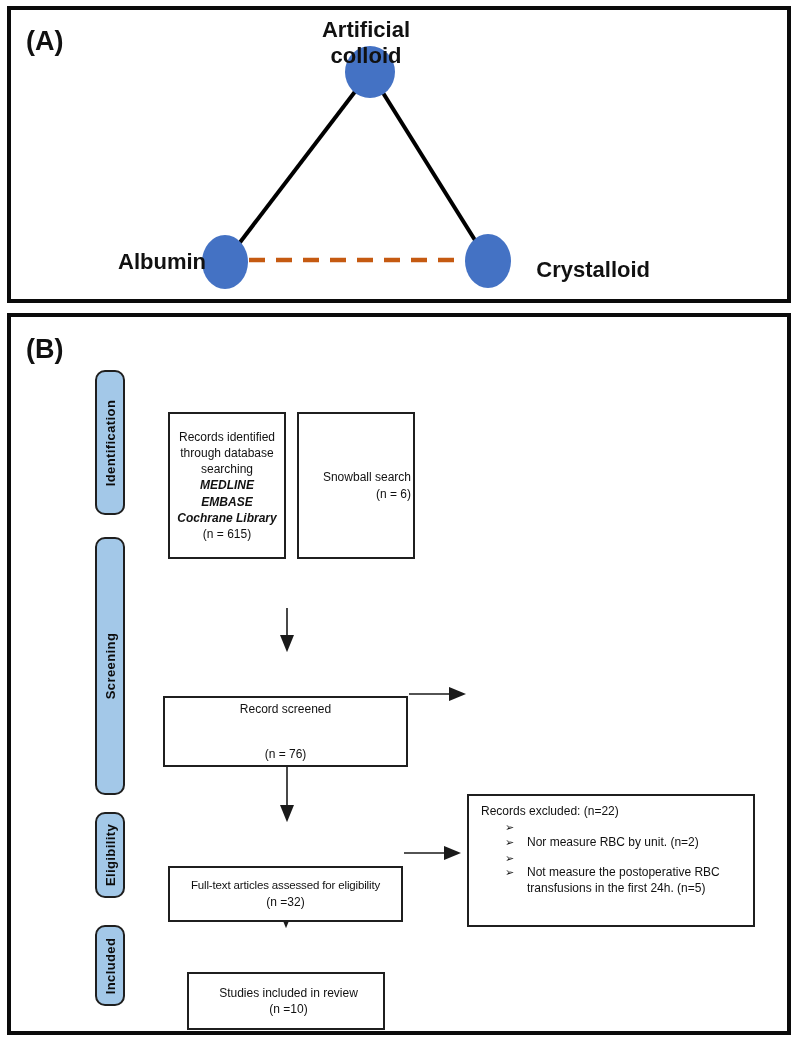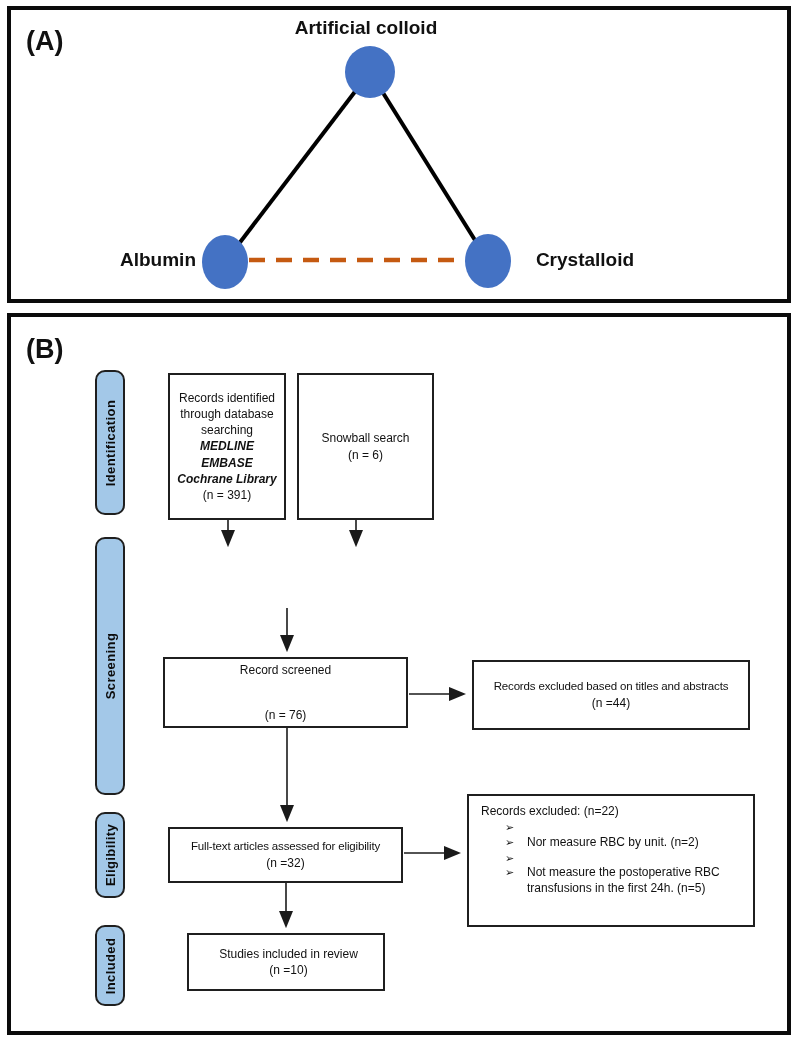--- a/index.html
+++ b/index.html
@@ -24,41 +24,41 @@
 
   
   #shapes{position:absolute;left:0;top:0;z-index:1;}
   .edge{stroke:var(--solid-edge);stroke-width:4px;}
   .edge-dashed{stroke:var(--dashed-edge);stroke-width:4.5px;stroke-dasharray:16 11;}
   .node{fill:var(--node-fill);}
   .arrow{stroke:#1a1a1a;stroke-width:1.6px;fill:none;}
   #ah path{fill:#1a1a1a;}
 
   
-  .nlabel{position:absolute;font-weight:bold;font-size:19px;z-index:2;}
+  .nlabel{position:absolute;font-weight:bold;font-size:22px;z-index:2;}
   #lblArtificial{left:286px;top:17px;width:160px;text-align:center;}
   #lblAlbumin{left:118px;top:249px;width:78px;text-align:right;}
-  #lblCrystalloid{left:520px;top:249px;width:130px;text-align:center;}
+  #lblCrystalloid{left:520px;top:257px;width:130px;text-align:right;}
 
   
   .tab{position:absolute;box-sizing:border-box;background:var(--tab-fill);
        border:2px solid var(--tab-border);border-radius:10px;z-index:2;}
   .tab span{position:absolute;top:50%;left:50%;transform:translate(-50%,-50%) rotate(-90deg);
        white-space:nowrap;font-weight:bold;font-size:13px;letter-spacing:.4px;color:#0c0c0c;}
   #tabIdentification{left:95px;top:370px;width:30px;height:145px;}
   #tabScreening{left:95px;top:537px;width:30px;height:258px;}
   #tabEligibility{left:95px;top:812px;width:30px;height:86px;}
   #tabIncluded{left:95px;top:925px;width:30px;height:81px;}
 
   
   .fbox{position:absolute;box-sizing:border-box;background:#fff;border:2px solid var(--box-border);
         display:flex;flex-direction:column;align-items:center;justify-content:center;
-        text-align:center;font-size:12px;line-height:1.35;z-index:2;padding:2px;}
+        text-align:center;font-size:12px;line-height:1.35;z-index:2;padding:2px;margin-top:39px;}
   #boxIdentified{left:168px;top:373px;width:118px;height:147px;}
-  #boxSnowball{left:297px;top:373px;width:137px;height:147px;}
+  #boxSnowball{left:297px;top:373px;width:118px;height:147px;align-items:flex-end;}
   #boxDuplicates{left:180px;top:552px;width:223px;height:56px;}
   #boxScreened{left:163px;top:657px;width:245px;height:71px;gap:28px;}
   #boxExclTitles{left:472px;top:660px;width:278px;height:70px;}
   #boxFulltext{left:168px;top:827px;width:235px;height:56px;}
   #boxIncluded{left:187px;top:933px;width:198px;height:58px;padding-left:7px;}
   .tight{letter-spacing:-.15px;font-size:11.5px;}
   .it{font-style:italic;font-weight:bold;}
 
   
   #boxExclFull{left:467px;top:794px;width:288px;height:133px;box-sizing:border-box;
@@ -117,38 +117,34 @@
   </div>
   <div class="tab" id="tabIncluded">
     <span>Included</span>
   </div>
 
   <div class="fbox" id="boxIdentified">
     <div>Records identified through database searching</div>
     <div class="it">MEDLINE</div>
     <div class="it">EMBASE</div>
     <div class="it">Cochrane Library</div>
-    <div>(n = 391)</div>
+    <div>(n = 615)</div>
   </div>
 
   <div class="fbox" id="boxSnowball">
     <div>Snowball search</div>
     <div>(n = 6)</div>
   </div>
 
 
   <div class="fbox" id="boxScreened">
     <div>Record screened</div>
     <div>(n = 76)</div>
   </div>
 
-  <div class="fbox" id="boxExclTitles">
-    <div class="tight">Records excluded based on titles and abstracts</div>
-    <div>(n =44)</div>
-  </div>
 
   <div class="fbox" id="boxFulltext">
     <div class="tight">Full-text articles assessed for eligibility</div>
     <div>(n =32)</div>
   </div>
 
   <div id="boxExclFull">
     <div>Records excluded: (n=22)</div>
     <div class="xrow">
       <span class="xbullet">➢</span>

